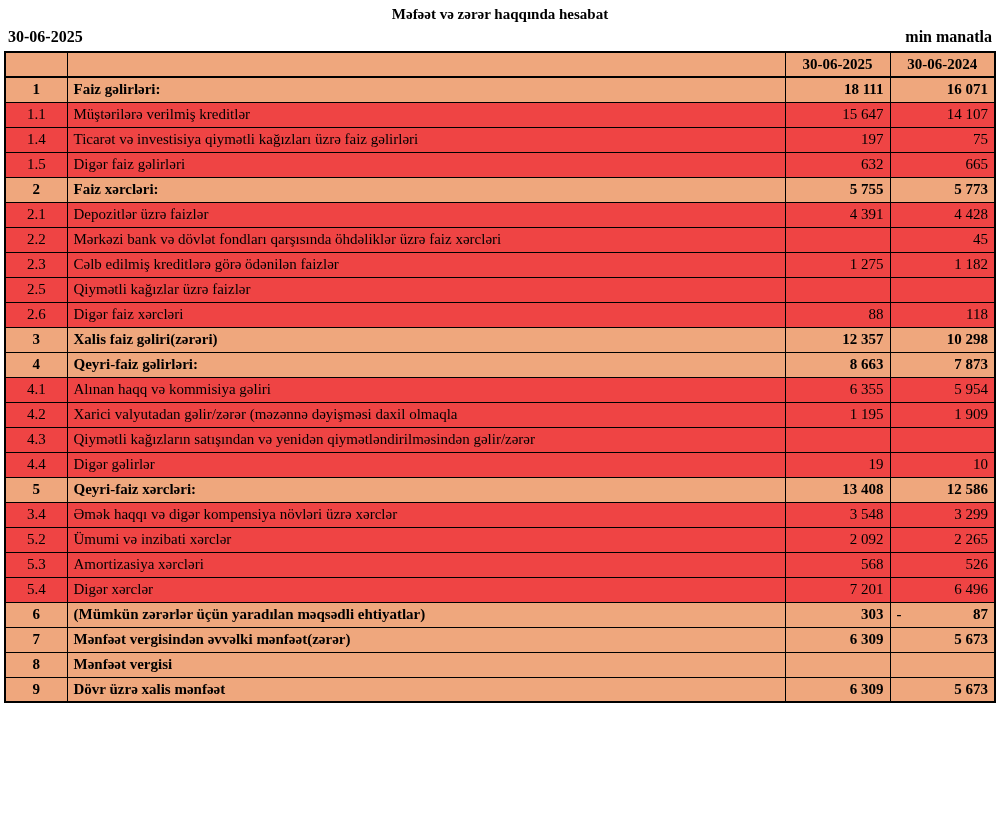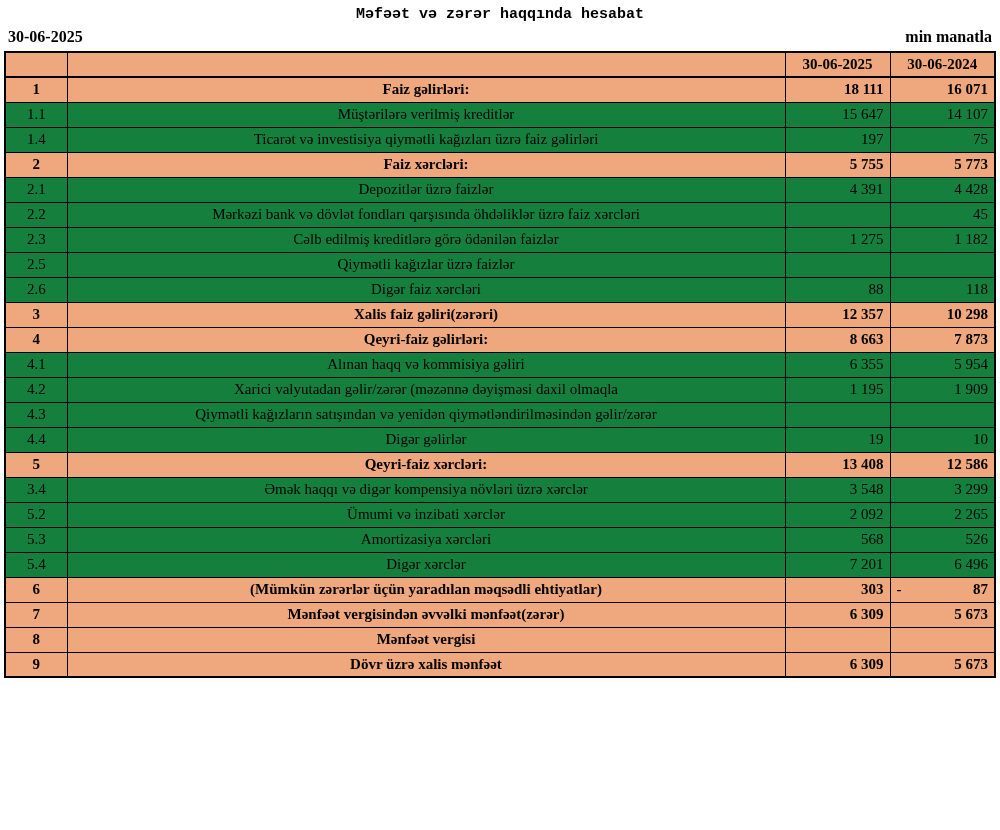--- a/index.html
+++ b/index.html
@@ -4,21 +4,21 @@
 <style>
   * { box-sizing: border-box; }
   html, body {
     margin: 0; padding: 0;
     width: 1000px; height: 830px;
     background: #ffffff;
     font-family: "Liberation Serif", serif;
     color: #000;
   }
   .title {
-    font-family: Liberation Mono, monospace;
+    font-family: Liberation Serif, serif;
     font-weight: bold;
     font-size: 15px;
     text-align: center;
     padding: 6px 0 3px 0;
   }
   .meta {
     display: flex;
     justify-content: space-between;
     align-items: flex-end;
     font-weight: bold;
@@ -43,25 +43,25 @@
     overflow: hidden;
     white-space: nowrap;
     line-height: 1.25;
   }
   thead th {
     background: #EFA77D;
     font-weight: bold;
     text-align: center;
     border-bottom: 2px solid #000;
   }
-  tbody tr        { background: #15803d; }
+  tbody tr        { background: #ef4444; }
   tbody tr.section { background: #EFA77D; }
   tbody tr.section td { font-weight: bold; }
   td.num { text-align: center; }
-  td.lbl { text-align: center; margin-top: 28px; }
+  td.lbl { text-align: left; margin-top: 28px; }
   td.val { text-align: right; }
   .valwrap {
     display: flex;
     justify-content: space-between;
     align-items: center;
   }
 </style>
 </head>
 <body>
 
@@ -99,20 +99,26 @@
         <td class="lbl">Müştərilərə verilmiş kreditlər</td>
         <td class="val">15 647</td>
         <td class="val">14 107</td>
       </tr>
       <tr>
         <td class="num">1.4</td>
         <td class="lbl">Ticarət və investisiya qiymətli kağızları üzrə faiz gəlirləri</td>
         <td class="val">197</td>
         <td class="val">75</td>
       </tr>
+      <tr>
+        <td class="num">1.5</td>
+        <td class="lbl">Digər faiz gəlirləri</td>
+        <td class="val">632</td>
+        <td class="val">665</td>
+      </tr>
       <tr class="section">
         <td class="num">2</td>
         <td class="lbl">Faiz xərcləri:</td>
         <td class="val">5 755</td>
         <td class="val">5 773</td>
       </tr>
       <tr>
         <td class="num">2.1</td>
         <td class="lbl">Depozitlər üzrə faizlər</td>
         <td class="val">4 391</td>

